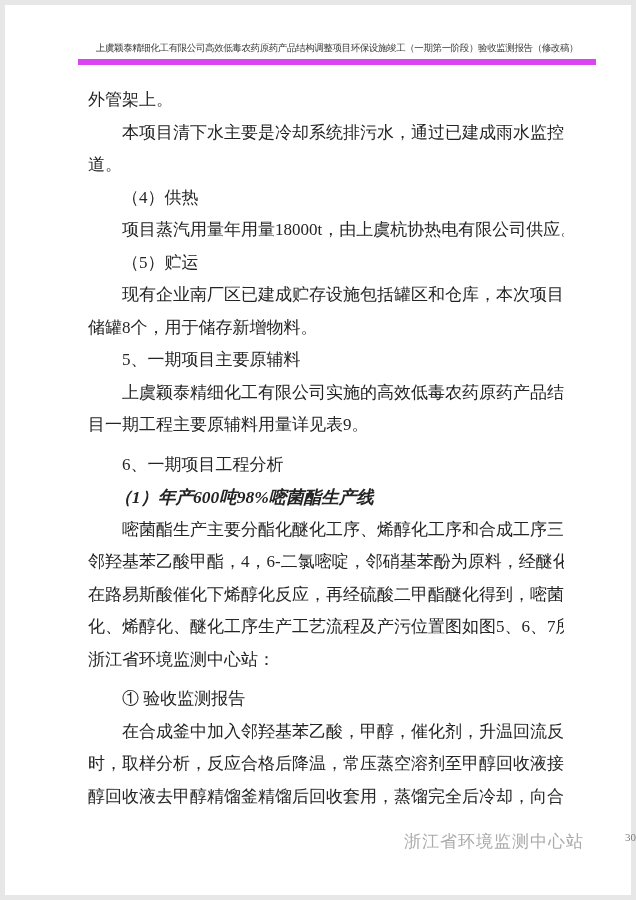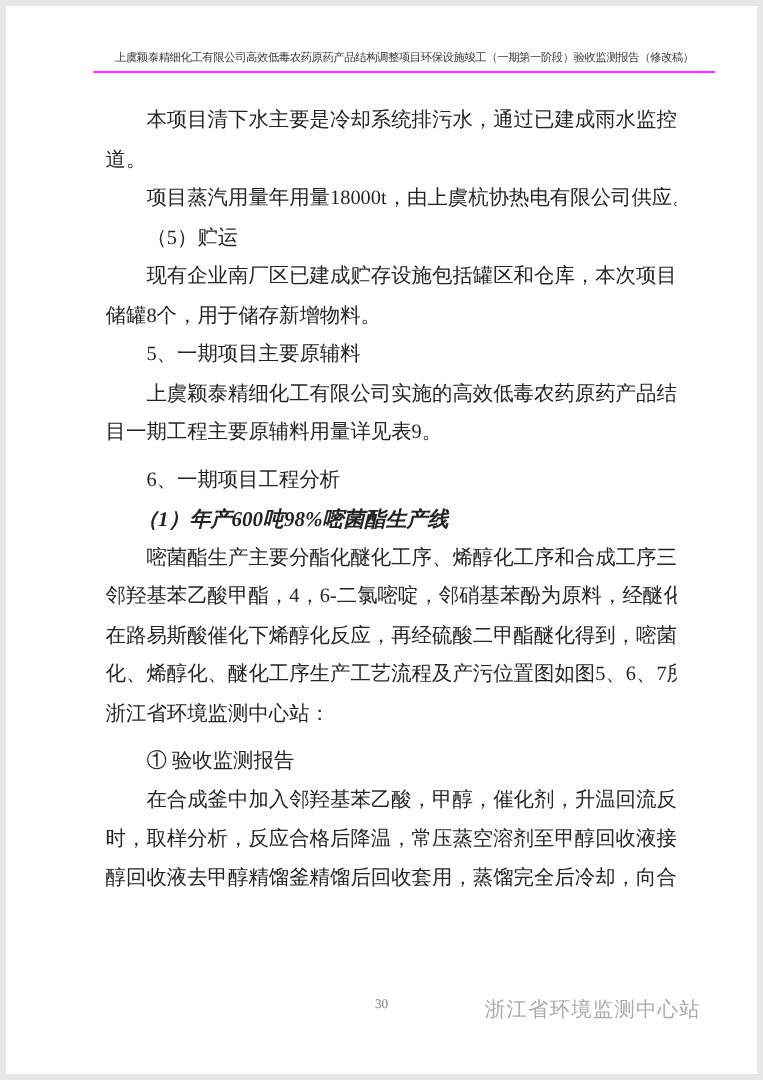--- a/index.html
+++ b/index.html
@@ -23,61 +23,63 @@
   .running-header {
     position: absolute;
     left: 78px; right: 40px; top: 42px;
     font-size: 9.5px;
     letter-spacing: -0.4px;
     color: #3a3a3a;
     white-space: nowrap;
     overflow: hidden;
     text-align: center;
     padding-bottom: 4px;
-    border-bottom: 2px solid #d946ef;
+    border-bottom: 6px solid #d946ef;
   }
   .content {
     position: absolute;
     left: 88px; right: 72px; top: 84px;
     font-size: 17px;
     line-height: 32.5px;
     text-align: justify;
   }
   .line { height: 32.5px; white-space: nowrap; overflow: hidden; }
   .ind  { text-indent: 2em; }
   .ind15{ text-indent: 1.5em; font-style: italic; }
   .bold { font-weight: bold; font-size: 17.5px; }
   .gap-lg { }
   .gap-sm { margin-top: 7px; }
   .footer-pageno {
     position: absolute;
     left: 0; right: 0; top: 831px;
-    text-align: center;
+    text-align: right;
     font-size: 11px;
     color: #7d7d7d;
   }
   .footer-org {
     position: absolute;
     right: 52px; top: 830px;
     font-size: 17px;
     letter-spacing: 1px;
     color: #a9a9a9;
   }
 </style>
 </head>
 <body>
 
 <div class="page">
   <div class="scan">
 
     <div class="running-header">上虞颖泰精细化工有限公司高效低毒农药原药产品结构调整项目环保设施竣工（一期第一阶段）验收监测报告（修改稿）</div>
 
     <div class="content">
+      <div class="line">外管架上。</div>
       <div class="line ind">本项目清下水主要是冷却系统排污水，通过已建成雨水监控池外排河</div>
       <div class="line">道。</div>
+      <div class="line ind">（4）供热</div>
       <div class="line ind">项目蒸汽用量年用量18000t，由上虞杭协热电有限公司供应。</div>
       <div class="line ind">（5）贮运</div>
       <div class="line ind">现有企业南厂区已建成贮存设施包括罐区和仓库，本次项目新增配套</div>
       <div class="line">储罐8个，用于储存新增物料。</div>
       <div class="line ind gap-lg">5、一期项目主要原辅料</div>
       <div class="line ind">上虞颖泰精细化工有限公司实施的高效低毒农药原药产品结构调整项</div>
       <div class="line">目一期工程主要原辅料用量详见表9。</div>
       <div class="line ind gap-sm">6、一期项目工程分析</div>
       <div class="line ind15 bold">（1）年产600吨98%嘧菌酯生产线</div>
       <div class="line ind">嘧菌酯生产主要分酯化醚化工序、烯醇化工序和合成工序三步，即以</div>

